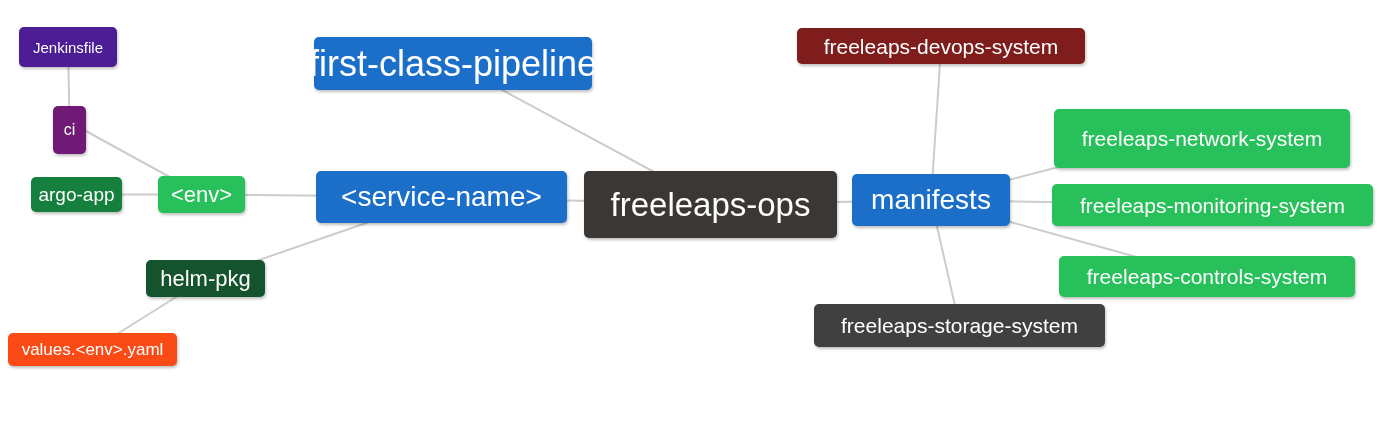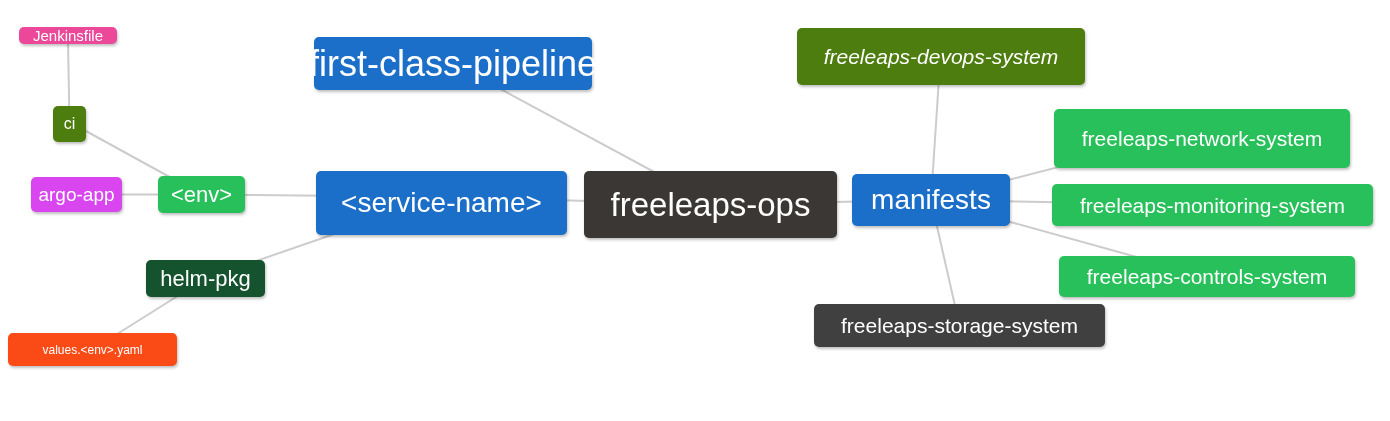--- a/index.html
+++ b/index.html
@@ -52,26 +52,26 @@
       <line x1="441.5" y1="197" x2="714.5" y2="204.5" stroke="#cccccc" stroke-width="2"></line>
       <line x1="714.5" y1="204.5" x2="931" y2="200" stroke="#cccccc" stroke-width="2"></line>
       <line x1="931" y1="200" x2="941" y2="47.5" stroke="#cccccc" stroke-width="2"></line>
       <line x1="931" y1="200" x2="1202" y2="130" stroke="#cccccc" stroke-width="2"></line>
       <line x1="931" y1="200" x2="1212.5" y2="205" stroke="#cccccc" stroke-width="2"></line>
       <line x1="931" y1="200" x2="1207" y2="276.5" stroke="#cccccc" stroke-width="2"></line>
       <line x1="931" y1="200" x2="959.5" y2="325.5" stroke="#cccccc" stroke-width="2"></line>
     </svg>
 <div class="node" style="left: 584px; top: 171px; width: 253px; height: 67px; font-size: 33px; background: rgb(59, 55, 52); color: rgb(255, 255, 255);">freeleaps-ops</div>
     <div class="node" style="left: 314px; top: 37px; width: 278px; height: 53px; font-size: 36px; background: rgb(28, 111, 200); color: rgb(255, 255, 255);">first-class-pipeline</div>
-    <div class="node" style="left: 316px; top: 171px; width: 251px; height: 64px; font-size: 28px; background: rgb(28, 111, 200); color: rgb(255, 255, 255);">&lt;service-name&gt;</div>
+    <div class="node" style="left: 316px; top: 171px; width: 251px; height: 52px; font-size: 28px; background: rgb(28, 111, 200); color: rgb(255, 255, 255);">&lt;service-name&gt;</div>
     <div class="node" style="left: 852px; top: 174px; width: 158px; height: 52px; font-size: 28px; background: rgb(28, 111, 200); color: rgb(255, 255, 255); text-align: center;">manifests</div>
     <div class="node" style="left: 158px; top: 176px; width: 87px; height: 37px; font-size: 22px; background: rgb(39, 192, 90); color: rgb(255, 255, 255);">&lt;env&gt;</div>
     <div class="node" style="left: 146px; top: 260px; width: 119px; height: 37px; font-size: 22px; background: #14532d; color: rgb(255, 255, 255);">helm-pkg</div>
-    <div class="node" style="left: 797px; top: 28px; width: 288px; height: 57px; font-size: 21px; background: #4d7c0f; color: rgb(255, 255, 255); font-style: italic;">freeleaps-devops-system</div>
+    <div class="node" style="left: 797px; top: 28px; width: 288px; height: 36px; font-size: 21px; background: #7f1d1d; color: rgb(255, 255, 255);">freeleaps-devops-system</div>
     <div class="node" style="left: 1054px; top: 109px; width: 296px; height: 59px; font-size: 21px; background: rgb(39, 192, 90); color: rgb(255, 255, 255);">freeleaps-network-system</div>
     <div class="node" style="left: 1052px; top: 184px; width: 321px; height: 42px; font-size: 21px; background: rgb(39, 192, 90); color: rgb(255, 255, 255); text-align: right;">freeleaps-monitoring-system</div>
     <div class="node" style="left: 1059px; top: 256px; width: 296px; height: 41px; font-size: 21px; background: rgb(39, 192, 90); color: rgb(255, 255, 255);">freeleaps-controls-system</div>
     <div class="node" style="left: 814px; top: 304px; width: 291px; height: 43px; font-size: 21px; background: #404040; color: rgb(255, 255, 255);">freeleaps-storage-system</div>
-    <div class="node" style="left: 53px; top: 106px; width: 33px; height: 36px; font-size: 16px; background: #4d7c0f; color: rgb(255, 255, 255);">ci</div>
-    <div class="node" style="left: 31px; top: 177px; width: 91px; height: 35px; font-size: 19px; background: #d946ef; color: rgb(255, 255, 255);">argo-app</div>
-    <div class="node" style="left: 8px; top: 333px; width: 169px; height: 33px; font-size: 12px; background: rgb(250, 74, 22); color: rgb(255, 255, 255);">values.&lt;env&gt;.yaml</div>
-    <div class="node" style="left: 19px; top: 27px; width: 98px; height: 17px; font-size: 15px; background: #ec4899; color: rgb(255, 255, 255);">Jenkinsfile</div>
+    <div class="node" style="left: 53px; top: 106px; width: 33px; height: 48px; font-size: 16px; background: #701a75; color: rgb(255, 255, 255);">ci</div>
+    <div class="node" style="left: 31px; top: 177px; width: 91px; height: 35px; font-size: 19px; background: #15803d; color: rgb(255, 255, 255);">argo-app</div>
+    <div class="node" style="left: 8px; top: 333px; width: 169px; height: 33px; font-size: 17px; background: rgb(250, 74, 22); color: rgb(255, 255, 255);">values.&lt;env&gt;.yaml</div>
+    <div class="node" style="left: 19px; top: 27px; width: 98px; height: 40px; font-size: 15px; background: #4c1d95; color: rgb(255, 255, 255);">Jenkinsfile</div>
   </div>
 
 </body></html>

